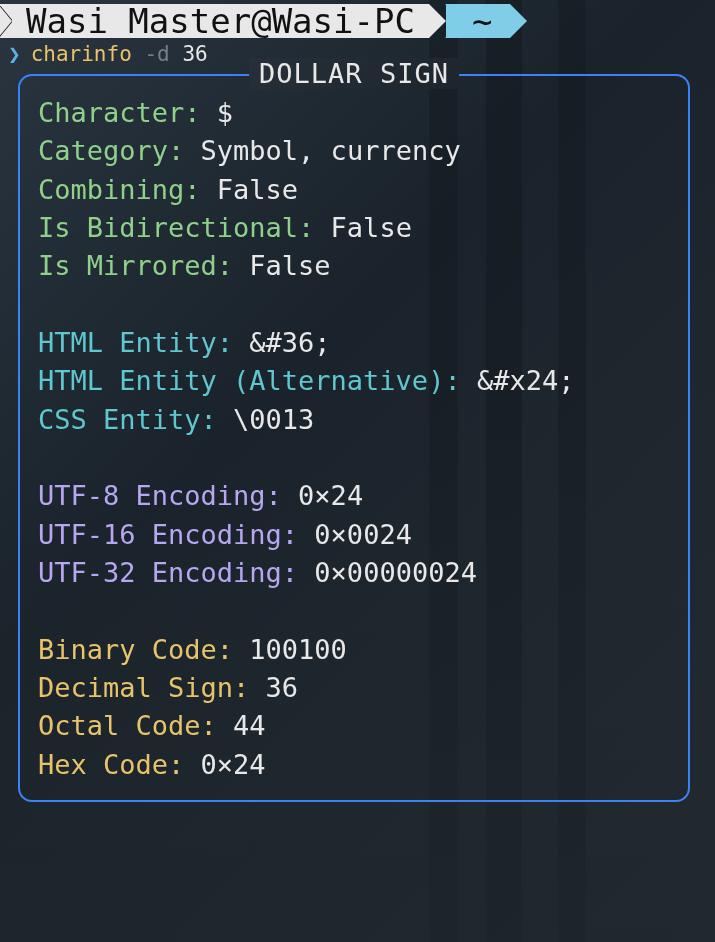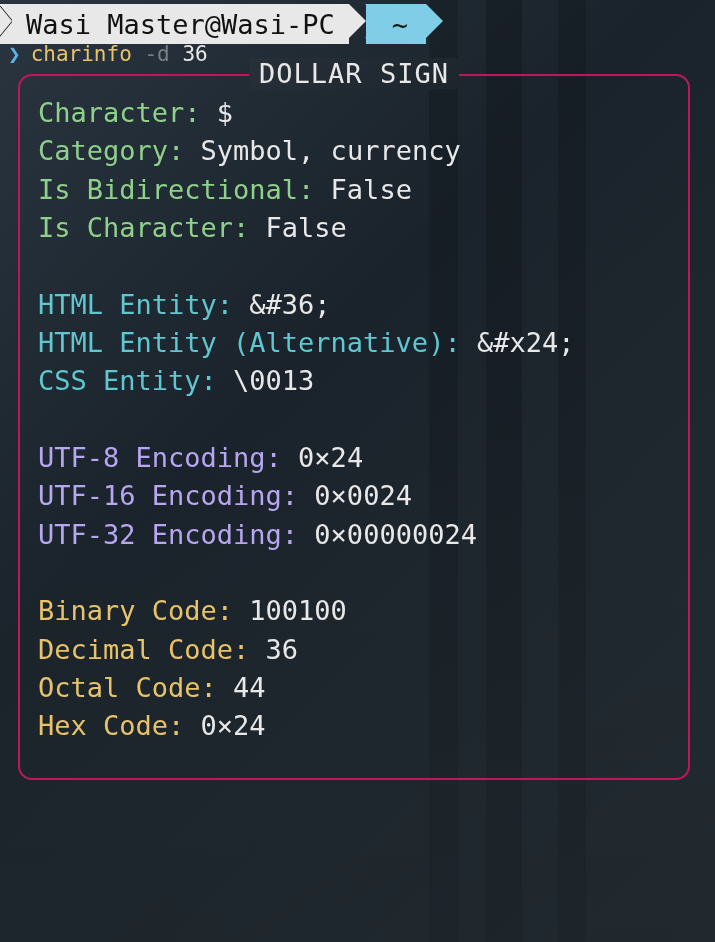--- a/index.html
+++ b/index.html
@@ -32,22 +32,22 @@
     display: flex;
     align-items: stretch;
     height: 40px;
     padding-top: 4px;
   }
   .segment {
     display: flex;
     align-items: center;
     position: relative;
     padding: 0 14px 0 18px;
-    height: 40px;
-    font-size: 27px;
+    height: 34px;
+    font-size: 34px;
   }
   .segment.userhost {
     background: #e8e8e8;
     color: #111;
     padding-left: 26px;
   }
   .segment.userhost::before {
     content: "";
     position: absolute;
     left: 0; top: 0;
@@ -98,24 +98,24 @@
     font-size: 21px;
   }
   .cmd-caret { color: #5bb0e6; font-weight: bold; margin-right: 10px; }
   .cmd-name  { color: #e8c36a; }
   .cmd-flag  { color: #7a7f85; }
   .cmd-arg   { color: #e8e8e8; }
 
   
   .outbox {
     margin: 0 25px 12px 18px;
-    border: 2px solid #be185d;
+    border: 2px solid #3b82f6;
     border-radius: 14px;
     position: relative;
-    padding: 18px 18px 32px 18px;
+    padding: 18px 18px 16px 18px;
   }
   .outbox-title {
     position: absolute;
     top: -18px;
     left: 50%;
     transform: translateX(-50%);
     padding: 0 10px;
     background: transparent;
     color: #e8e8e8;
     letter-spacing: 1px;
@@ -155,36 +155,37 @@
 
   <div class="cmd-line">
     <span class="cmd-caret">❯</span><span class="cmd-name">charinfo</span> <span class="cmd-flag">-d</span> <span class="cmd-arg">36</span>
   </div>
 
   <div class="outbox">
     <div class="outbox-title">DOLLAR SIGN</div>
 
     <div class="row"><span class="lbl-green">Character:</span> <span class="val">$</span></div>
     <div class="row"><span class="lbl-green">Category:</span> <span class="val">Symbol, currency</span></div>
+    <div class="row"><span class="lbl-green">Combining:</span> <span class="val">False</span></div>
     <div class="row"><span class="lbl-green">Is Bidirectional:</span> <span class="val">False</span></div>
-    <div class="row"><span class="lbl-green">Is Character:</span> <span class="val">False</span></div>
+    <div class="row"><span class="lbl-green">Is Mirrored:</span> <span class="val">False</span></div>
 
     <div class="blank"></div>
 
     <div class="row"><span class="lbl-cyan">HTML Entity:</span> <span class="val">&amp;#36;</span></div>
     <div class="row"><span class="lbl-cyan">HTML Entity (Alternative):</span> <span class="val">&amp;#x24;</span></div>
     <div class="row"><span class="lbl-cyan">CSS Entity:</span> <span class="val">\0013</span></div>
 
     <div class="blank"></div>
 
     <div class="row"><span class="lbl-purple">UTF-8 Encoding:</span> <span class="val">0×24</span></div>
     <div class="row"><span class="lbl-purple">UTF-16 Encoding:</span> <span class="val">0×0024</span></div>
     <div class="row"><span class="lbl-purple">UTF-32 Encoding:</span> <span class="val">0×00000024</span></div>
 
     <div class="blank"></div>
 
     <div class="row"><span class="lbl-yellow">Binary Code:</span> <span class="val">100100</span></div>
-    <div class="row"><span class="lbl-yellow">Decimal Code:</span> <span class="val">36</span></div>
+    <div class="row"><span class="lbl-yellow">Decimal Sign:</span> <span class="val">36</span></div>
     <div class="row"><span class="lbl-yellow">Octal Code:</span> <span class="val">44</span></div>
     <div class="row"><span class="lbl-yellow">Hex Code:</span> <span class="val">0×24</span></div>
 
   </div>
 </div>
 
 </body></html>

